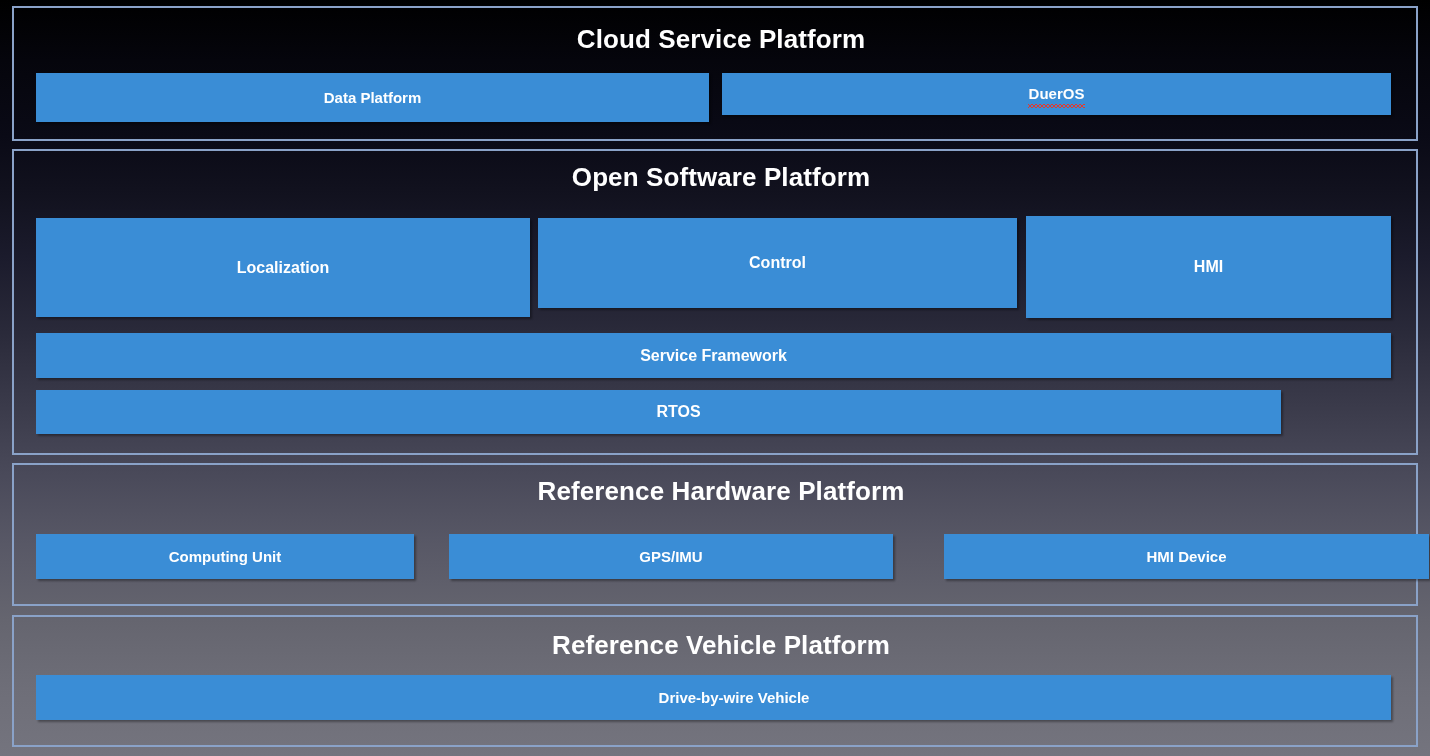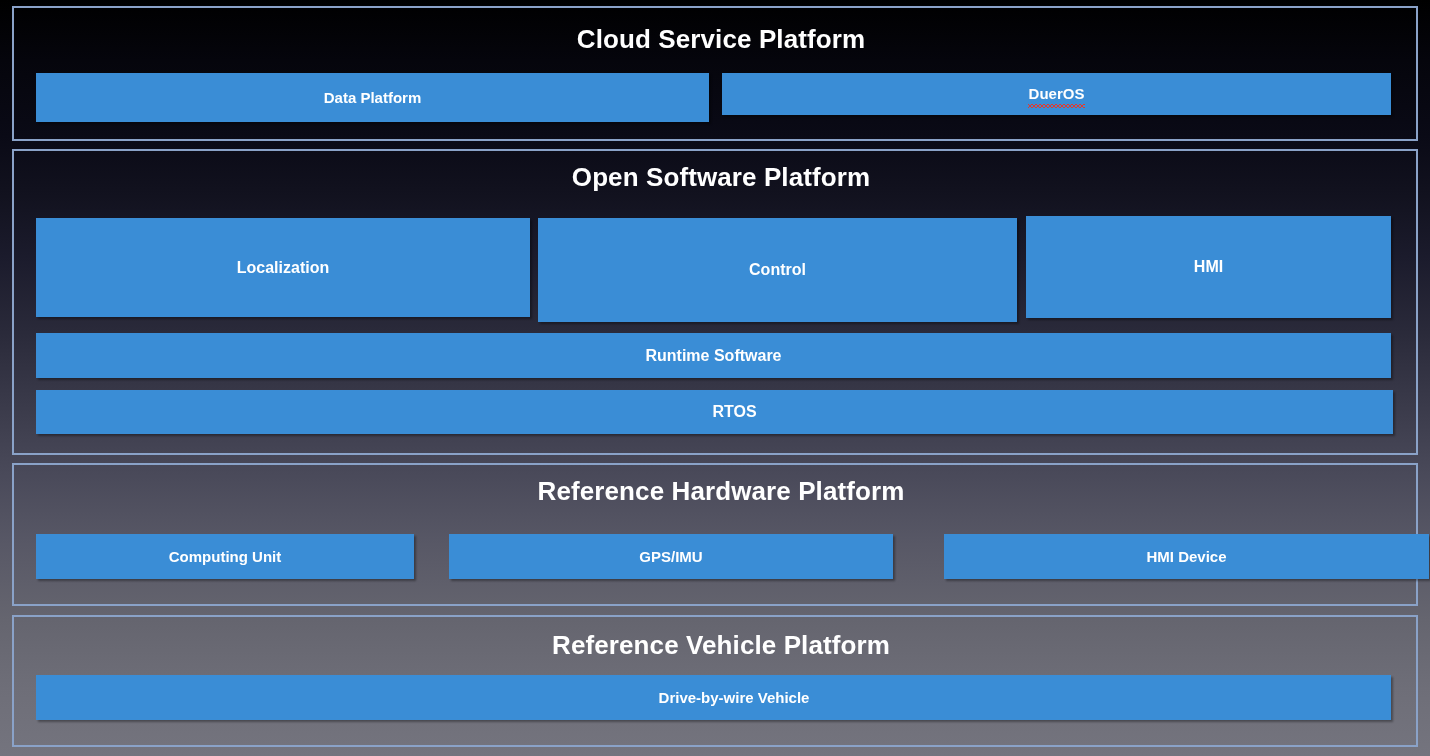--- a/index.html
+++ b/index.html
@@ -100,26 +100,26 @@
   #title-software { top: 162px; }
   #title-hardware { top: 476px; }
   #title-vehicle  { top: 630px; }
 
   
   #box-data-platform { left: 36px;  top: 73px; width: 673px; height: 49px; }
   #box-dueros        { left: 722px; top: 73px; width: 669px; height: 42px; }
 
   
   #box-localization  { left: 36px;   top: 218px; width: 494px; height: 99px; }
-  #box-control       { left: 538px;  top: 218px; width: 479px; height: 104px; }
+  #box-control       { left: 538px;  top: 218px; width: 479px; height: 90px; }
   #box-hmi           { left: 1026px; top: 216px; width: 365px; height: 102px; }
 
   
   #box-runtime       { left: 36px; top: 333px; width: 1355px; height: 45px; }
-  #box-rtos          { left: 36px; top: 390px; width: 1357px; height: 44px; padding-left: 40px; }
+  #box-rtos          { left: 36px; top: 390px; width: 1245px; height: 44px; padding-left: 40px; }
 
   
   #box-computing     { left: 36px;  top: 534px; width: 378px; height: 45px; }
   #box-gpsimu        { left: 449px; top: 534px; width: 444px; height: 45px; }
   #box-hmidevice     { left: 944px; top: 534px; width: 485px; height: 45px; }
 
   
   #box-drivebywire   { left: 36px; top: 675px; width: 1355px; height: 45px; padding-left: 41px; }
 </style>
 </head>
@@ -147,21 +147,21 @@
 
   <div class="blue-box" id="box-control">
     <span class="blue-label lg">Control</span>
   </div>
 
   <div class="blue-box" id="box-hmi">
     <span class="blue-label lg">HMI</span>
   </div>
 
   <div class="blue-box" id="box-runtime">
-    <span class="blue-label lg">Runtime Software</span>
+    <span class="blue-label lg">Service Framework</span>
   </div>
 
   <div class="blue-box" id="box-rtos">
     <span class="blue-label lg">RTOS</span>
   </div>
 
   <div class="panel" id="panel-hardware"></div>
   <div class="panel-title" id="title-hardware">Reference Hardware Platform</div>
 
   <div class="blue-box" id="box-computing">

